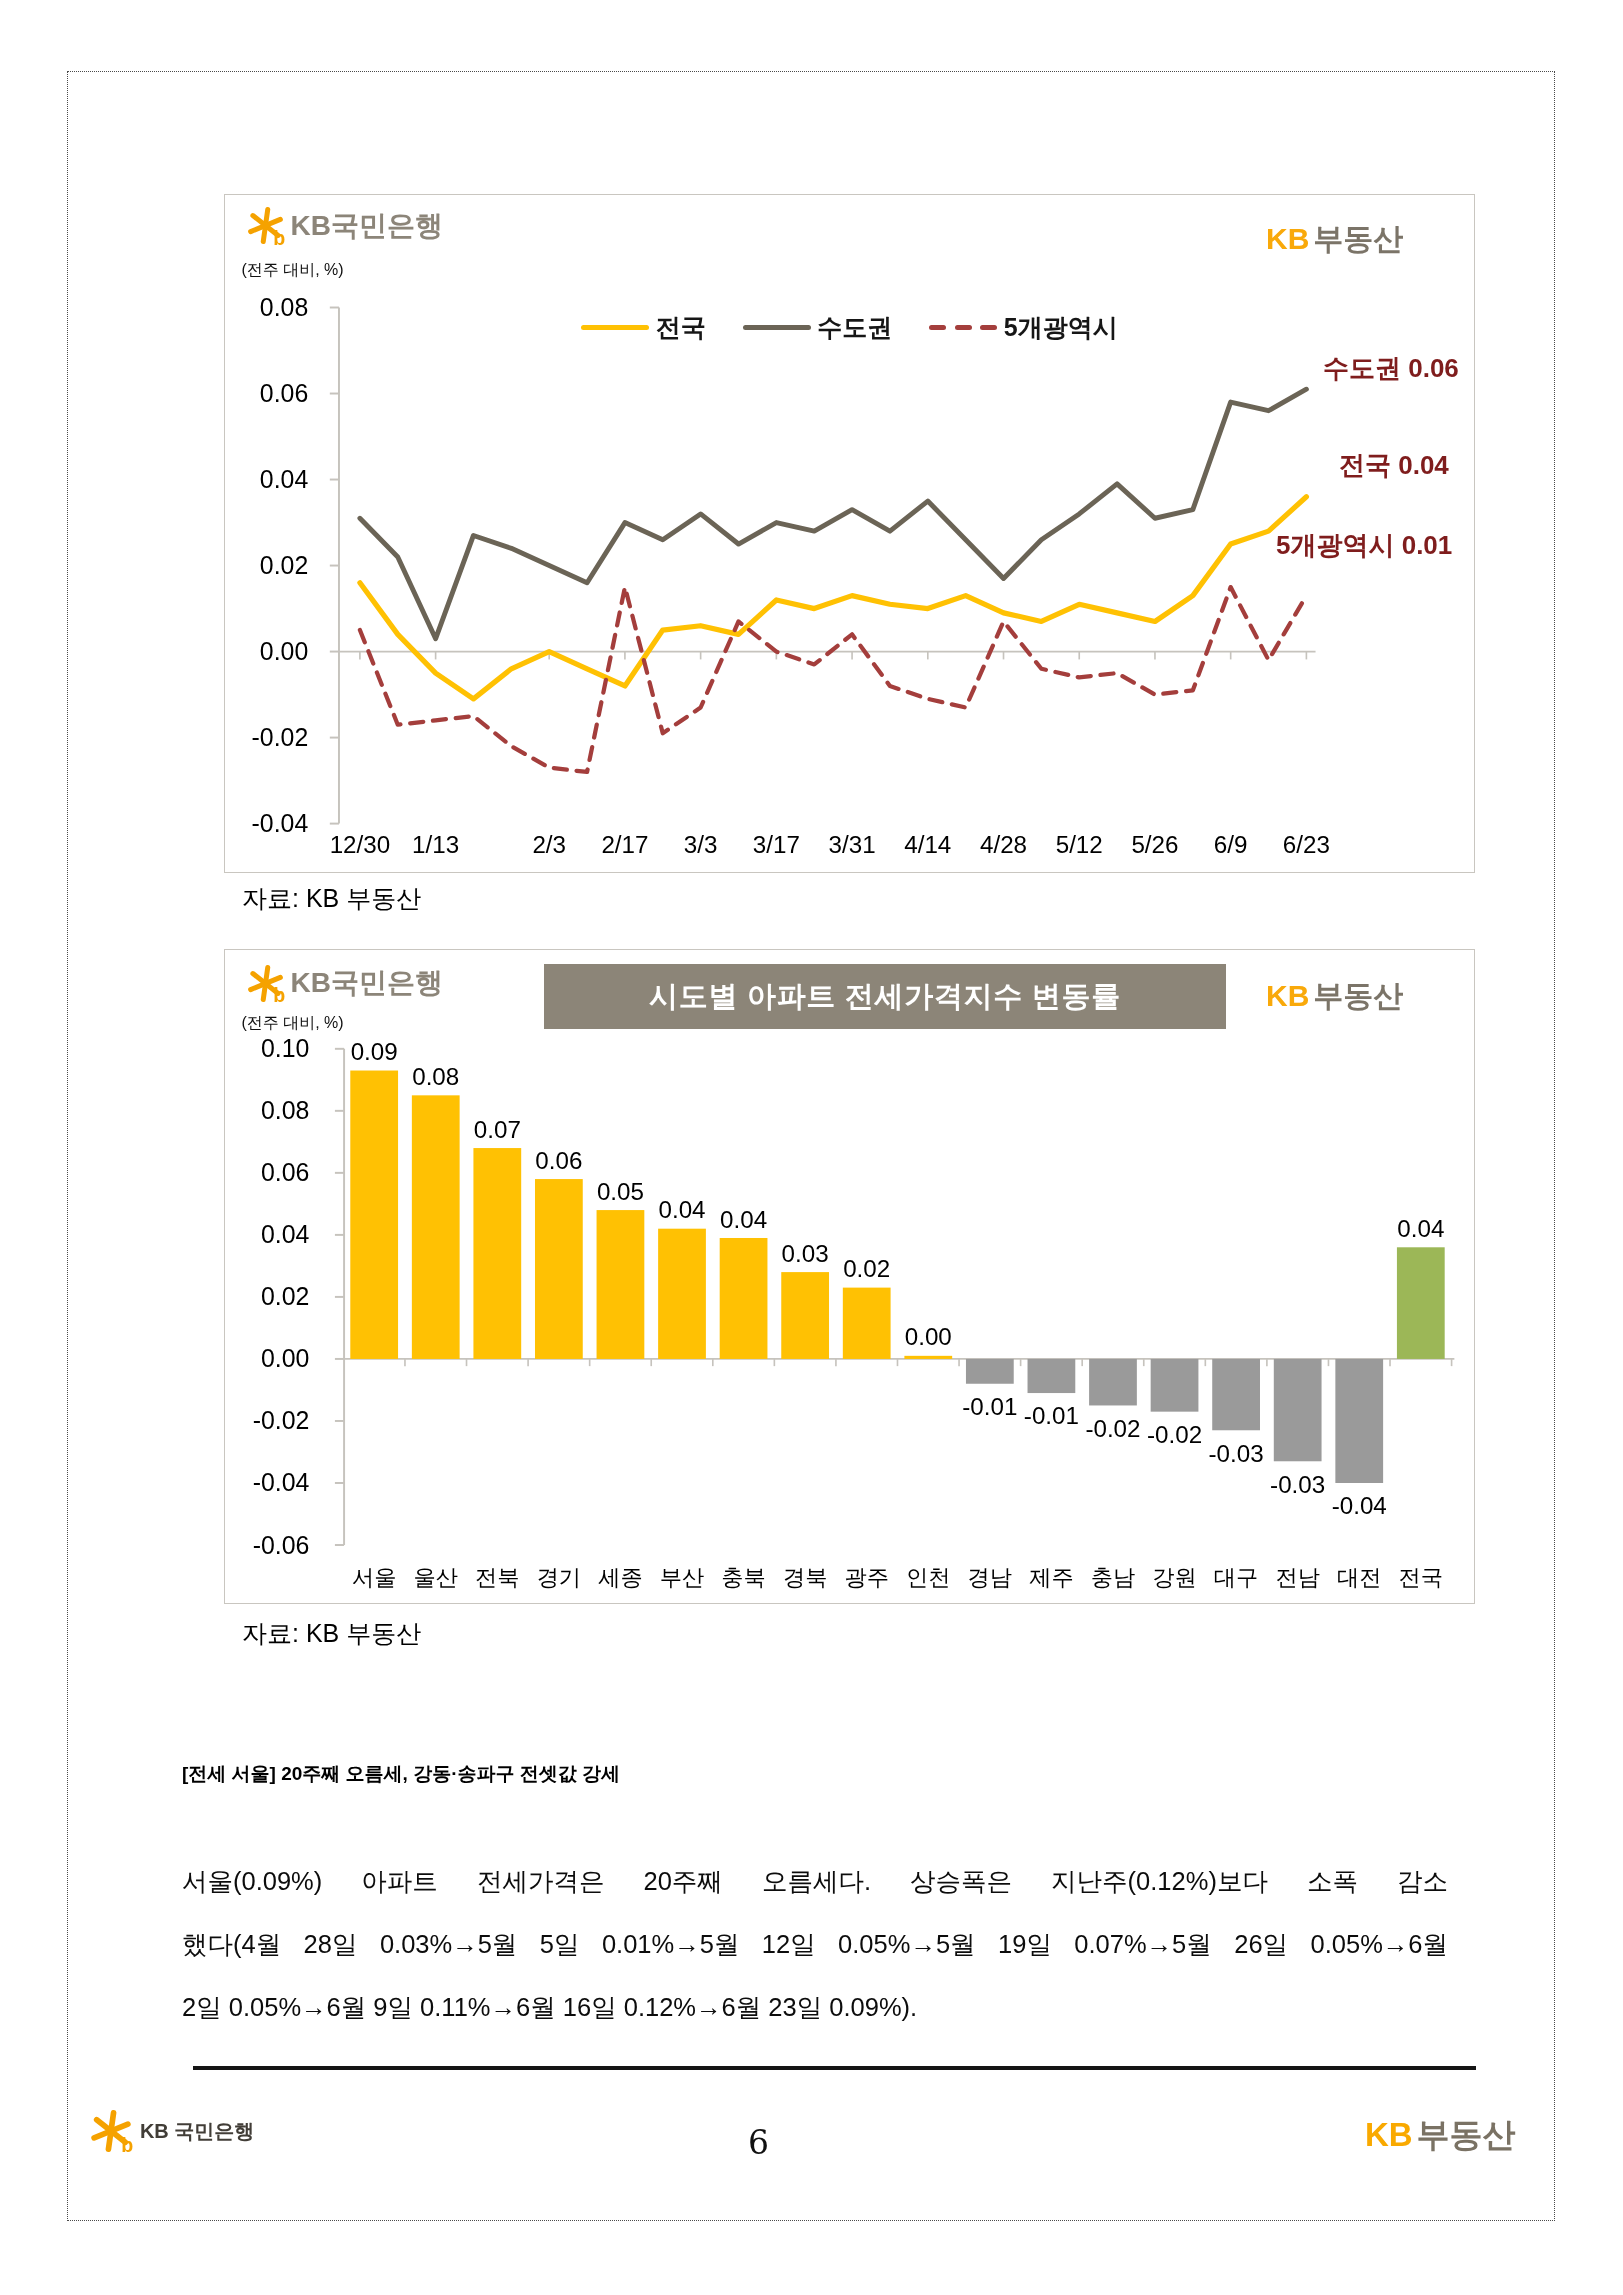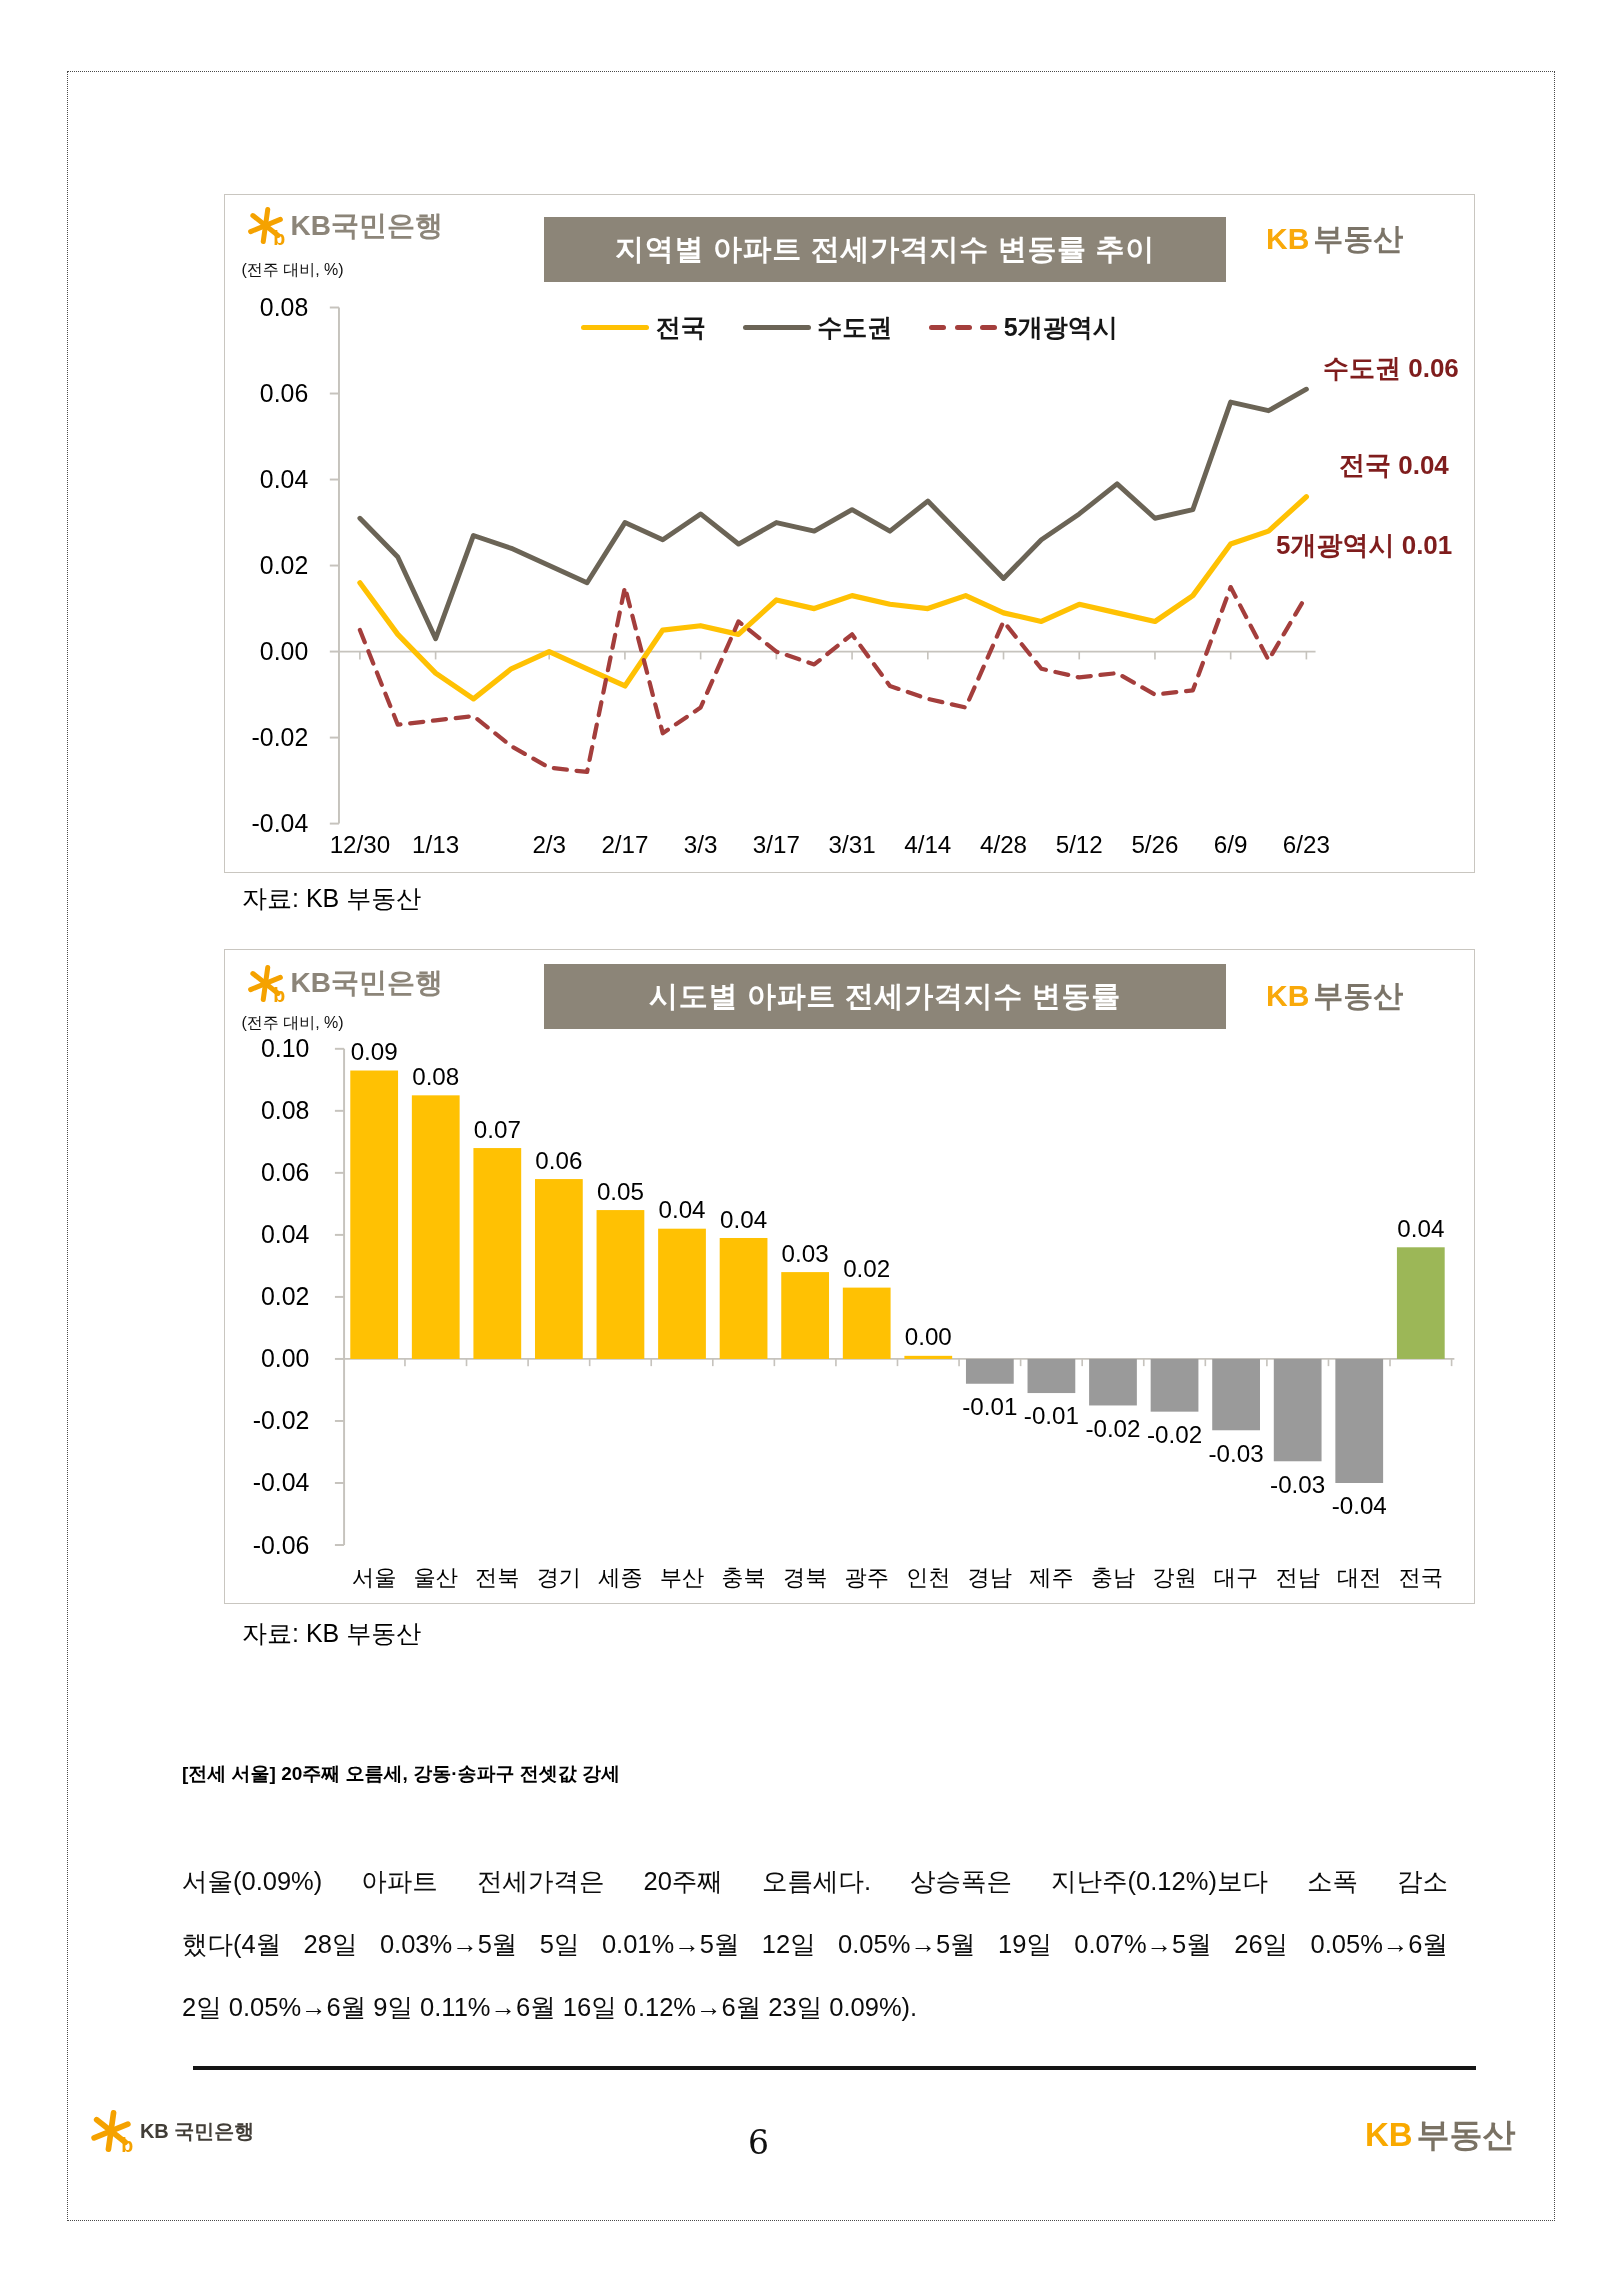--- a/index.html
+++ b/index.html
@@ -68,21 +68,20 @@
             <g stroke="#f5a200" stroke-width="6.5" stroke-linecap="round" fill="none" transform="rotate(8 24 24)">
               <path d="M24 3 V45"></path>
               <path d="M6 13.5 L42 34.5"></path>
               <path d="M42 13.5 L6 34.5"></path>
             </g>
           </svg>
         <span class="star-b">b</span>
       </span>
       <span class="bank-name">KB국민은행</span>
     </div>
-    <div class="chart-title-bar" style="top:21.6px;">지역별 아파트 전세가격지수 변동률 추이</div>
     <div class="kb-realty" style="top:23.6px;">
       <span class="realty-kb">KB</span><span class="realty-name">부동산</span>
     </div>
     <div class="unit-label" style="top:65px;">(전주 대비, %)</div>
 
     <div class="legend">
       <div class="legend-item">
         <span class="sw-line sw-yellow"></span>
         <span class="legend-label">전국</span>
       </div>

